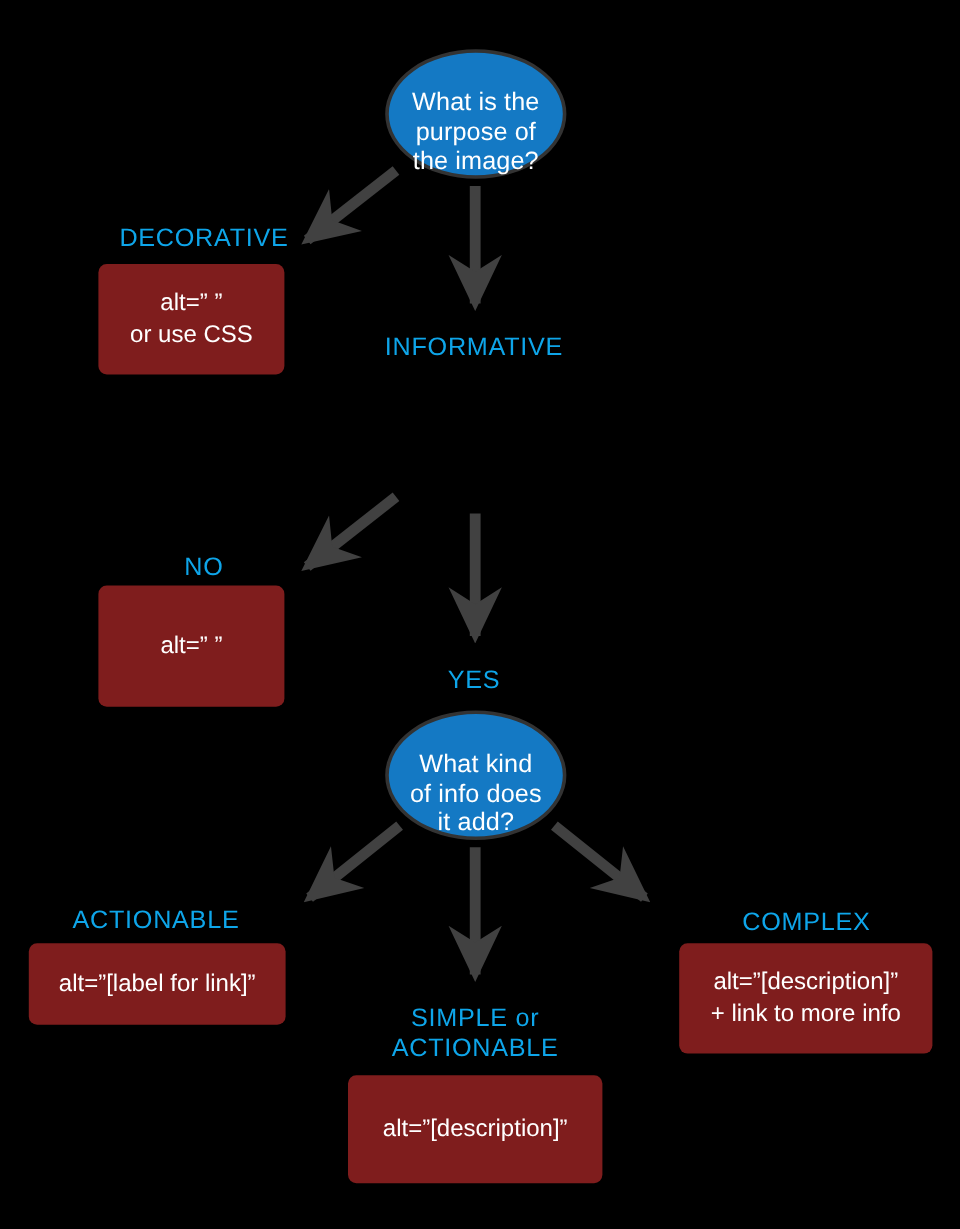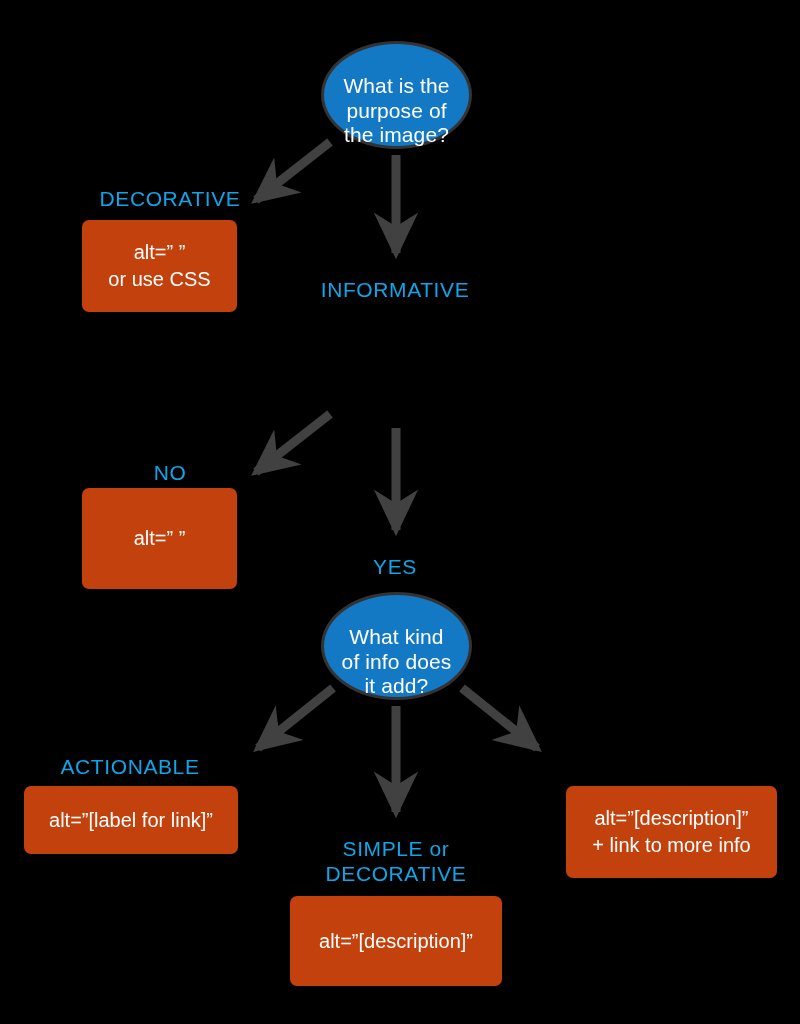--- a/index.html
+++ b/index.html
@@ -57,21 +57,21 @@
   }
 
   #node-purpose   { left: 321px; top: 41px;  width: 151px; height: 108px; font-size: 21px; }
   #node-new-info  { left: 321px; top: 314px; width: 151px; height: 108px; font-size: 21px; }
   #node-kind-info { left: 321px; top: 592px; width: 151px; height: 108px; font-size: 21px; }
 
   
   .outcome-box {
     position: absolute;
     box-sizing: border-box;
-    background: #c2410c;
+    background: #7f1d1d;
     border-radius: 7px;
     color: #ffffff;
     display: flex;
     align-items: center;
     justify-content: center;
     text-align: center;
     line-height: 1.34;
   }
   .outcome-box .box-text {
     display: block;
@@ -147,22 +147,23 @@
 
   <div id="label-informative" class="edge-label">INFORMATIVE</div>
 
   <div id="label-no" class="edge-label">NO</div>
 
   <div id="label-yes" class="edge-label">YES</div>
 
   <div id="label-actionable" class="edge-label">ACTIONABLE</div>
 
   <div id="label-simple" class="edge-label">SIMPLE or
-DECORATIVE</div>
+ACTIONABLE</div>
 
+  <div id="label-complex" class="edge-label">COMPLEX</div>
 
   <div id="box-decorative" class="outcome-box">
     <span class="box-text">alt=” ”
 or use CSS</span>
   </div>
 
   <div id="box-no" class="outcome-box">
     <span class="box-text">alt=” ”</span>
   </div>
 

